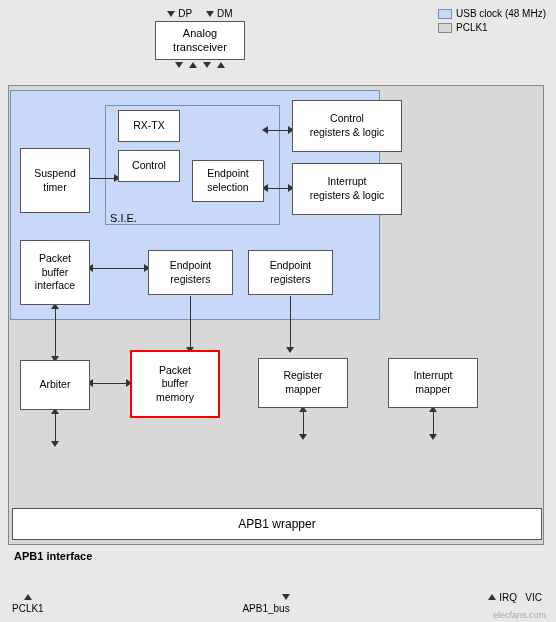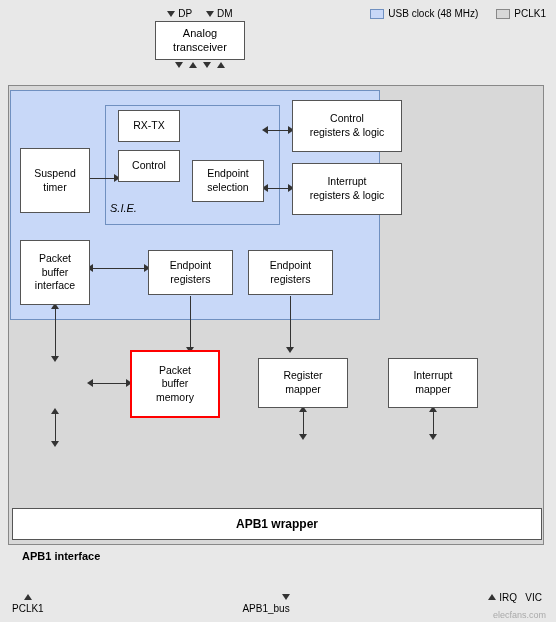--- a/index.html
+++ b/index.html
@@ -17,21 +17,22 @@
       background: #e8e8e8;
       position: relative;
       padding: 8px;
     }
     
     .legend {
       position: absolute;
       top: 8px;
       right: 10px;
       display: flex;
-      gap: 18px;
+      flex-direction: column;
+      gap: 3px;
     }
     .legend-item {
       display: flex;
       align-items: center;
       gap: 4px;
       font-size: 10px;
     }
     .legend-box {
       width: 14px;
       height: 10px;
@@ -116,24 +117,23 @@
       top: 105px;
       left: 105px;
       width: 175px;
       height: 120px;
       background: #c8d8f8;
       border: 1.5px solid #7090c0;
       z-index: 2;
     }
     .sie-label {
       position: absolute;
-      bottom: 10px;
+      bottom: 0;
       left: 4px;
       font-size: 11px;
-      font-style: italic;
     }
 
     
     .box {
       position: absolute;
       border: 1px solid #555;
       background: white;
       text-align: center;
       display: flex;
       align-items: center;
@@ -283,38 +283,41 @@
   </div>
 
   <div class="box" style="left:148px;top:250px;width:85px;height:45px;">
     <span>Endpoint<br>registers</span>
   </div>
 
   <div class="box" style="left:248px;top:250px;width:85px;height:45px;">
     <span>Endpoint<br>registers</span>
   </div>
 
+  <div class="box" style="left:20px;top:360px;width:70px;height:50px;">
+    <span>Arbiter</span>
+  </div>
 
   <div class="box box-red-border" style="left:130px;top:350px;width:90px;height:68px;">
     <span>Packet<br>buffer<br>memory</span>
   </div>
 
   <div class="box" style="left:258px;top:358px;width:90px;height:50px;">
     <span>Register<br>mapper</span>
   </div>
 
   <div class="box" style="left:388px;top:358px;width:90px;height:50px;">
     <span>Interrupt<br>mapper</span>
   </div>
 
-  <div style="position:absolute;bottom:82px;left:12px;width:530px;background:white;border:1px solid #555;text-align:center;padding:8px;font-size:12px;z-index:5;font-weight:bold;">
+  <div style="position:absolute;bottom:82px;left:12px;width:530px;background:white;border:1px solid #555;text-align:center;padding:8px;font-size:12px;z-index:5;">
     <span>APB1 wrapper</span>
   </div>
 
-  <div style="position:absolute;bottom:60px;left:14px;font-size:11px;font-weight:bold;z-index:5;margin-left:8px;">APB1 interface</div>
+  <div style="position:absolute;bottom:60px;left:14px;font-size:11px;font-weight:bold;z-index:5;">APB1 interface</div>
 
   <div style="position:absolute;bottom:8px;left:12px;width:530px;display:flex;justify-content:space-between;align-items:flex-start;font-size:10px;z-index:5;">
     <div style="text-align:center;">
       <div class="arrow-up-small" style="display:inline-block;margin-bottom:2px;"></div>
       <div>PCLK1</div>
     </div>
     <div style="text-align:right;">
       <div class="arrow-down-small" style="display:inline-block;margin-bottom:2px;"></div>
       <div>APB1_bus</div>
     </div>

